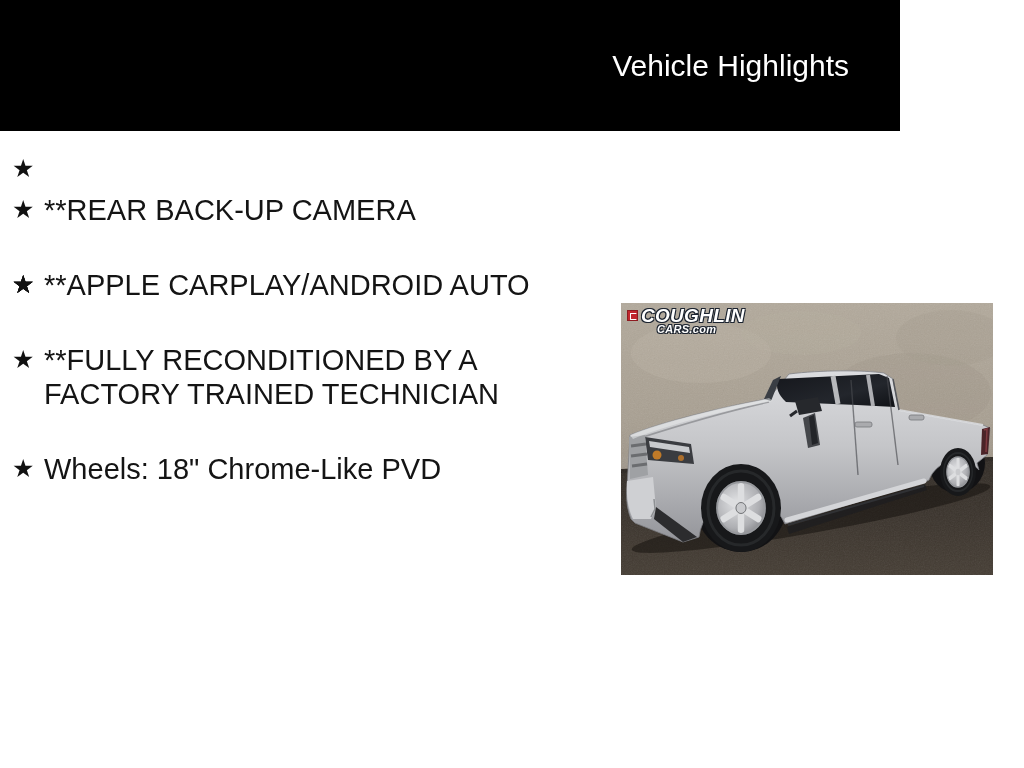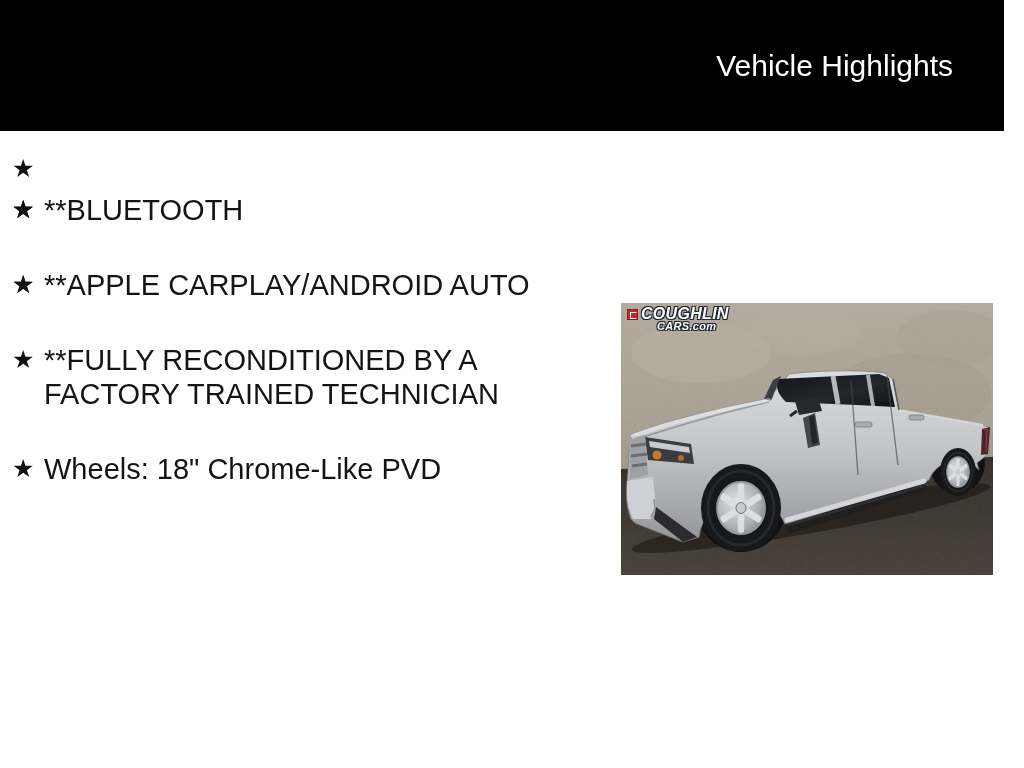--- a/index.html
+++ b/index.html
@@ -4,21 +4,21 @@
 <style>
   html,body{margin:0;padding:0;}
   body{
     width:1024px;height:768px;position:relative;overflow:hidden;
     background:#ffffff;
     font-family:"Liberation Sans","DejaVu Sans",sans-serif;
   }
 
   
   .header{
-    position:absolute;left:0;top:0;width:1004px;height:131px;
+    position:absolute;left:0;top:0;width:900px;height:131px;
     background:#000000;
   }
   .header-title{
     position:absolute;right:51px;top:50px;
     font-size:30px;line-height:32px;color:#ffffff;
     white-space:nowrap;
   }
 
   
   .hl-list{
@@ -52,48 +52,48 @@
   .wm-row{display:flex;align-items:center;}
   .wm-badge{
     width:11px;height:11px;background:#c1272d;margin-right:3px;
     border:1px solid #8e1b20;box-sizing:border-box;position:relative;flex:0 0 auto;
   }
   .wm-badge::after{
     content:"";position:absolute;left:2px;top:2px;width:5px;height:5px;
     border:1.5px solid #ffffff;border-right-color:transparent;border-radius:1px;
   }
   .wm-line1{
-    font-size:16px;letter-spacing:.3px;
+    font-size:19px;letter-spacing:.3px;
     text-shadow:1px 1px 0 #1c2430,-1px 1px 0 #1c2430,1px -1px 0 #1c2430,-1px -1px 0 #1c2430;
   }
   .wm-line2{
     font-size:11px;margin:-1px 0 0 30px;letter-spacing:.3px;
     text-shadow:1px 1px 0 #1c2430,-1px 1px 0 #1c2430,1px -1px 0 #1c2430,-1px -1px 0 #1c2430;
   }
 </style>
 </head>
 <body>
 
 <div class="header">
   <div class="header-title">Vehicle Highlights</div>
 </div>
 
 <ul class="hl-list">
   <li>
     <span class="star">★</span>
   </li>
   <li>
     <span class="star">★</span>
-  </li>
-  <li>
-    <span class="star">★</span>
-  </li>
-  <li>
-    <span class="star">★</span>
-    <span>**BLUETOOTH</span>
+    <span>**REAR BACK-UP CAMERA</span>
+  </li>
+  <li>
+    <span class="star">★</span>
+  </li>
+  <li>
+    <span class="star">★</span>
   </li>
   <li>
     <span class="star">★</span>
   </li>
   <li>
     <span class="star">★</span>
     <span>**APPLE CARPLAY/ANDROID AUTO</span>
   </li>
   <li>
     <span class="star">★</span>

